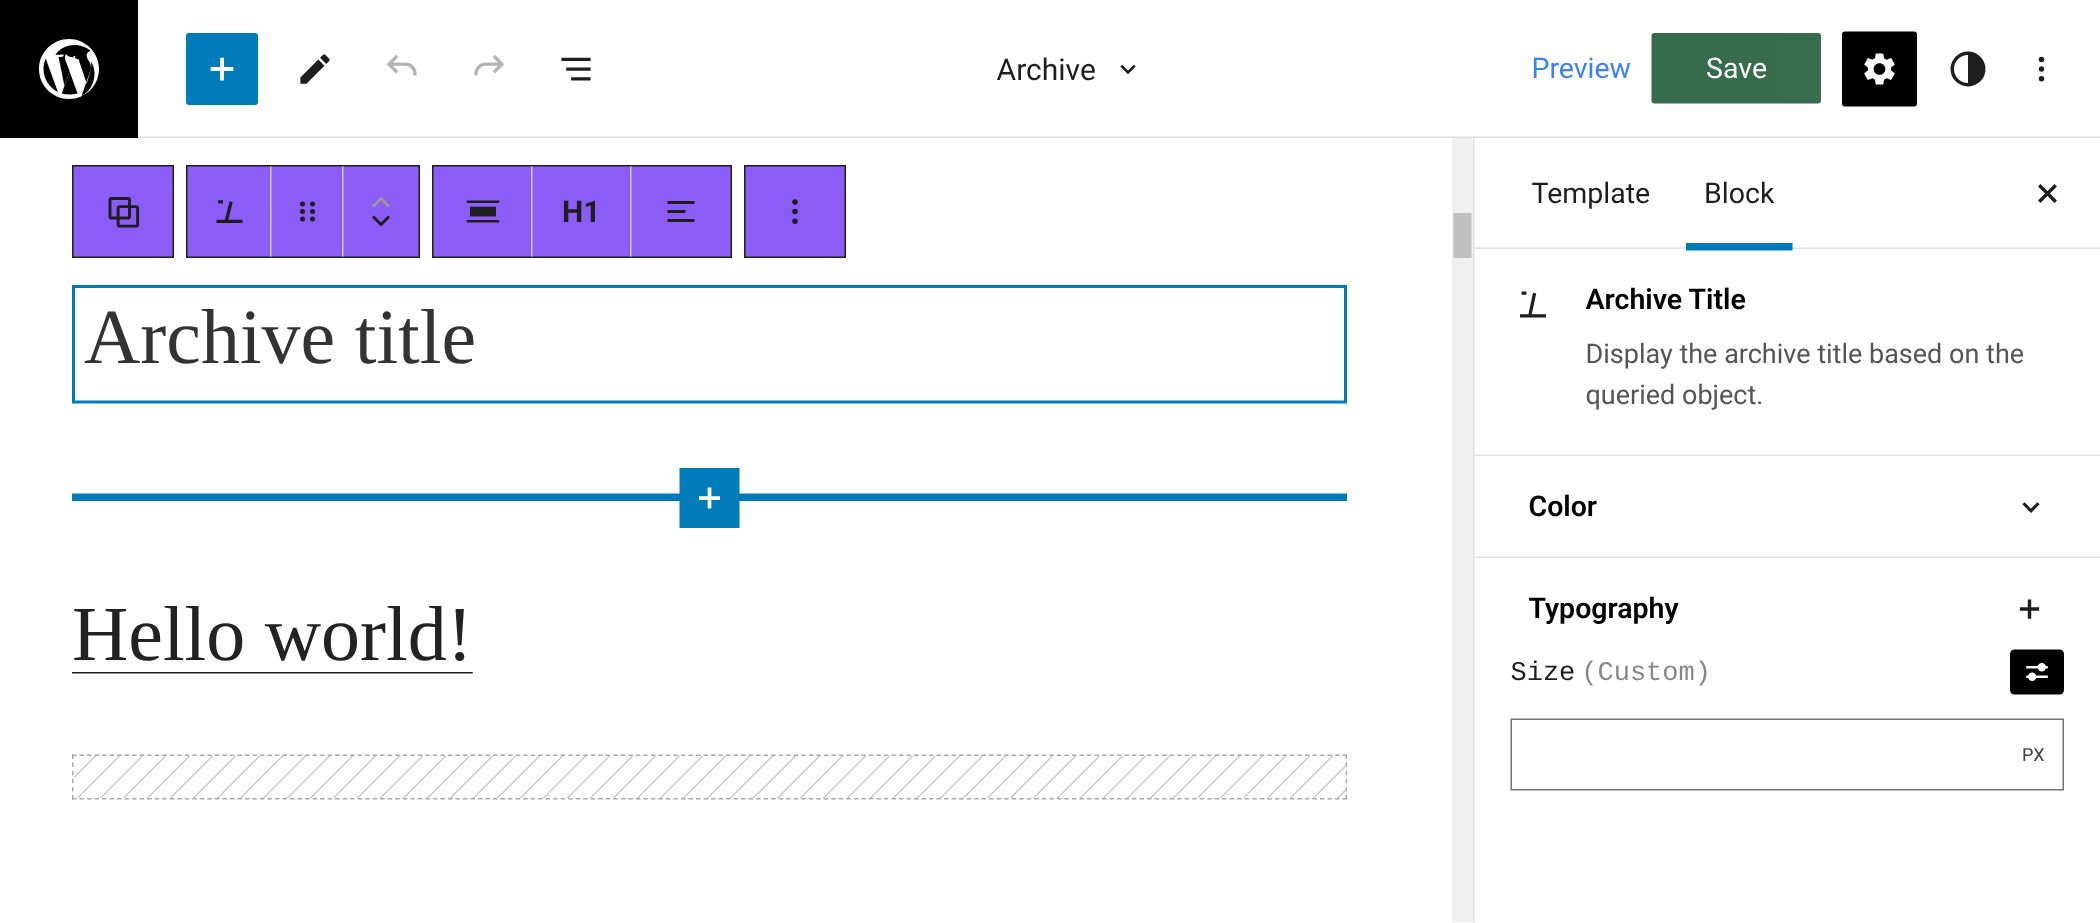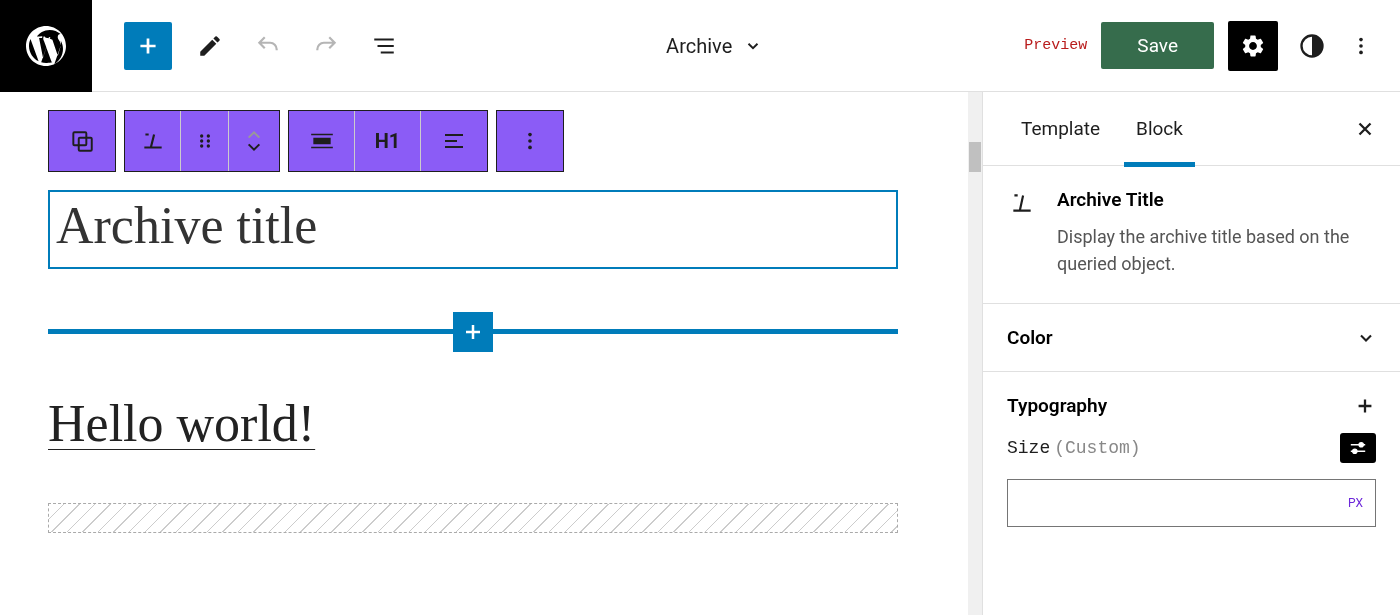--- a/index.html
+++ b/index.html
@@ -7,21 +7,21 @@
     
     .topbar { height: 92px; display: flex; align-items: center; border-bottom: 1px solid #e0e0e0; }
     .logo-box { width: 92px; height: 92px; background: #000; display: flex; align-items: center; justify-content: center; }
     .topbar-left { display: flex; align-items: center; gap: 18px; padding-left: 32px; }
     .add-block-btn { width: 48px; height: 48px; background: #007cba; color: #fff; display: flex; align-items: center; justify-content: center; border-radius: 2px; }
     .toolbar-icon-btn { width: 40px; height: 40px; display: flex; align-items: center; justify-content: center; color: #1e1e1e; }
     .toolbar-icon-btn.disabled { color: #b5b5b5; }
     .topbar-center { flex: 1; display: flex; align-items: center; justify-content: center; gap: 12px; }
     .template-name { font-size: 20px; color: #1e1e1e; }
     .topbar-right { display: flex; align-items: center; gap: 14px; padding-right: 24px; }
-    .preview-link { color: #b91c1c; font-size: 15px; font-family: Liberation Mono, monospace; }
+    .preview-link { color: #3b82f6; font-size: 19px; }
     .save-btn { background: #14532d; color: #fff; padding: 12px 36px; font-size: 19px; border-radius: 2px; opacity: 0.85; }
     .settings-btn { width: 50px; height: 50px; background: #000; color: #fff; display: flex; align-items: center; justify-content: center; border-radius: 2px; }
     .styles-btn { width: 40px; height: 40px; display: flex; align-items: center; justify-content: center; }
     .more-vert { width: 30px; height: 40px; display: flex; align-items: center; justify-content: center; color: #1e1e1e; }
     
     .main { display: flex; height: calc(615px - 92px); }
     .canvas-wrap { flex: 1; display: flex; position: relative; }
     .canvas-scroll { width: 14px; background: #f0f0f0; position: absolute; right: 0; top: 0; bottom: 0; }
     .canvas-scroll-thumb { width: 12px; margin: 0 1px; height: 30px; background: #c0c0c0; position: absolute; top: 50px; }
     .canvas { flex: 1; padding: 18px 48px 0 48px; position: relative; }
@@ -51,32 +51,32 @@
     .sidebar-tabs { display: flex; align-items: center; padding: 0 20px; border-bottom: 1px solid #e0e0e0; position: relative; height: 74px; }
     .tab { padding: 0 18px; font-size: 19px; color: #1e1e1e; height: 74px; display: flex; align-items: center; position: relative; }
     .tab.active::after { content: ""; position: absolute; bottom: -1px; left: 6px; right: 6px; height: 5px; background: #007cba; }
     .tab-close { margin-left: auto; color: #1e1e1e; width: 30px; height: 30px; display: flex; align-items: center; justify-content: center; }
     
     .block-info { padding: 22px 24px 26px 24px; border-bottom: 1px solid #e0e0e0; display: flex; gap: 20px; }
     .block-info-icon { width: 30px; flex-shrink: 0; display: flex; align-items: flex-start; justify-content: center; padding-top: 2px; }
     .block-info-text h3 { font-size: 19px; font-weight: 600; margin-bottom: 12px; }
     .block-info-text p { font-size: 18px; color: #555; line-height: 1.5; }
     
-    .panel-row { padding: 22px 24px; border-bottom: 1px solid #e0e0e0; display: flex; align-items: center; justify-content: space-between; }
+    .panel-row { padding: 22px 36px; border-bottom: 1px solid #e0e0e0; display: flex; align-items: center; justify-content: space-between; }
     .panel-row h4 { font-size: 19px; font-weight: 600; }
     .panel-row.noborder { border-bottom: none; padding-bottom: 10px; }
     
     .size-row { padding: 6px 24px 16px 24px; display: flex; align-items: center; justify-content: space-between; }
     .size-label { font-size: 18px; color: #1e1e1e; font-family: Liberation Mono, monospace; }
     .size-custom { color: #888; }
     .settings-chip { width: 36px; height: 30px; background: #000; border-radius: 3px; display: flex; align-items: center; justify-content: center; color: #fff; }
     
     .size-input-row { padding: 0 24px; }
     .size-input { width: 100%; height: 48px; border: 1px solid #757575; position: relative; display: flex; align-items: center; justify-content: flex-end; padding-right: 12px; }
-    .size-unit { font-size: 12px; color: #6d28d9; margin-left: 29px; }
+    .size-unit { font-size: 12px; color: #404040; margin-left: 29px; }
     
     svg { display: block; }
   </style>
 </head>
 <body>
 
 <div class="topbar">
   <div class="logo-box">
     <svg width="48" height="48" viewBox="0 0 24 24" fill="#fff">
         <path d="M12 2C6.49 2 2 6.49 2 12s4.49 10 10 10 10-4.49 10-10S17.51 2 12 2zM3.5 12c0-1.23.27-2.4.74-3.46l4.06 11.12C5.51 18.27 3.5 15.37 3.5 12zm8.5 8.5c-.83 0-1.64-.12-2.4-.35l2.55-7.41 2.61 7.16c.2.05.3.1.5.14-.82.29-1.68.46-2.76.46zm1.17-12.49c.51-.3.97-.8.97-.08s-.87.08-1.43.08c-1.13 0-1.7-.98-1.7-.98s-.39.62-.39 1.28c0 .64.37 1.19.37 1.19l1.2 3.29-1.69 5.06L8.54 8.01s.85-.04 1.36-.07c.51-.3.45-.81-.06-.78-1.44.11-2.36.11-2.36.11s.88-1.43 2.44-2.27c1.17-.63 2.5-1 3.91-1 2.11 0 4.02.78 5.49 2.06-.03 0-.07-.01-.11-.01-.79 0-1.35.69-1.35 1.43 0 .66.38 1.22.79 1.89.31.54.66 1.22.66 2.22 0 .69-.26 1.49-.61 2.6l-.8 2.68-2.69-8zm6.24 1.37c.68 1.24 1.09 2.66 1.09 4.17 0 3.2-1.73 5.99-4.31 7.49l2.6-7.51c.48-1.21.65-2.18.65-3.04 0-.31-.02-.6-.03-.87v-.24z"></path>

